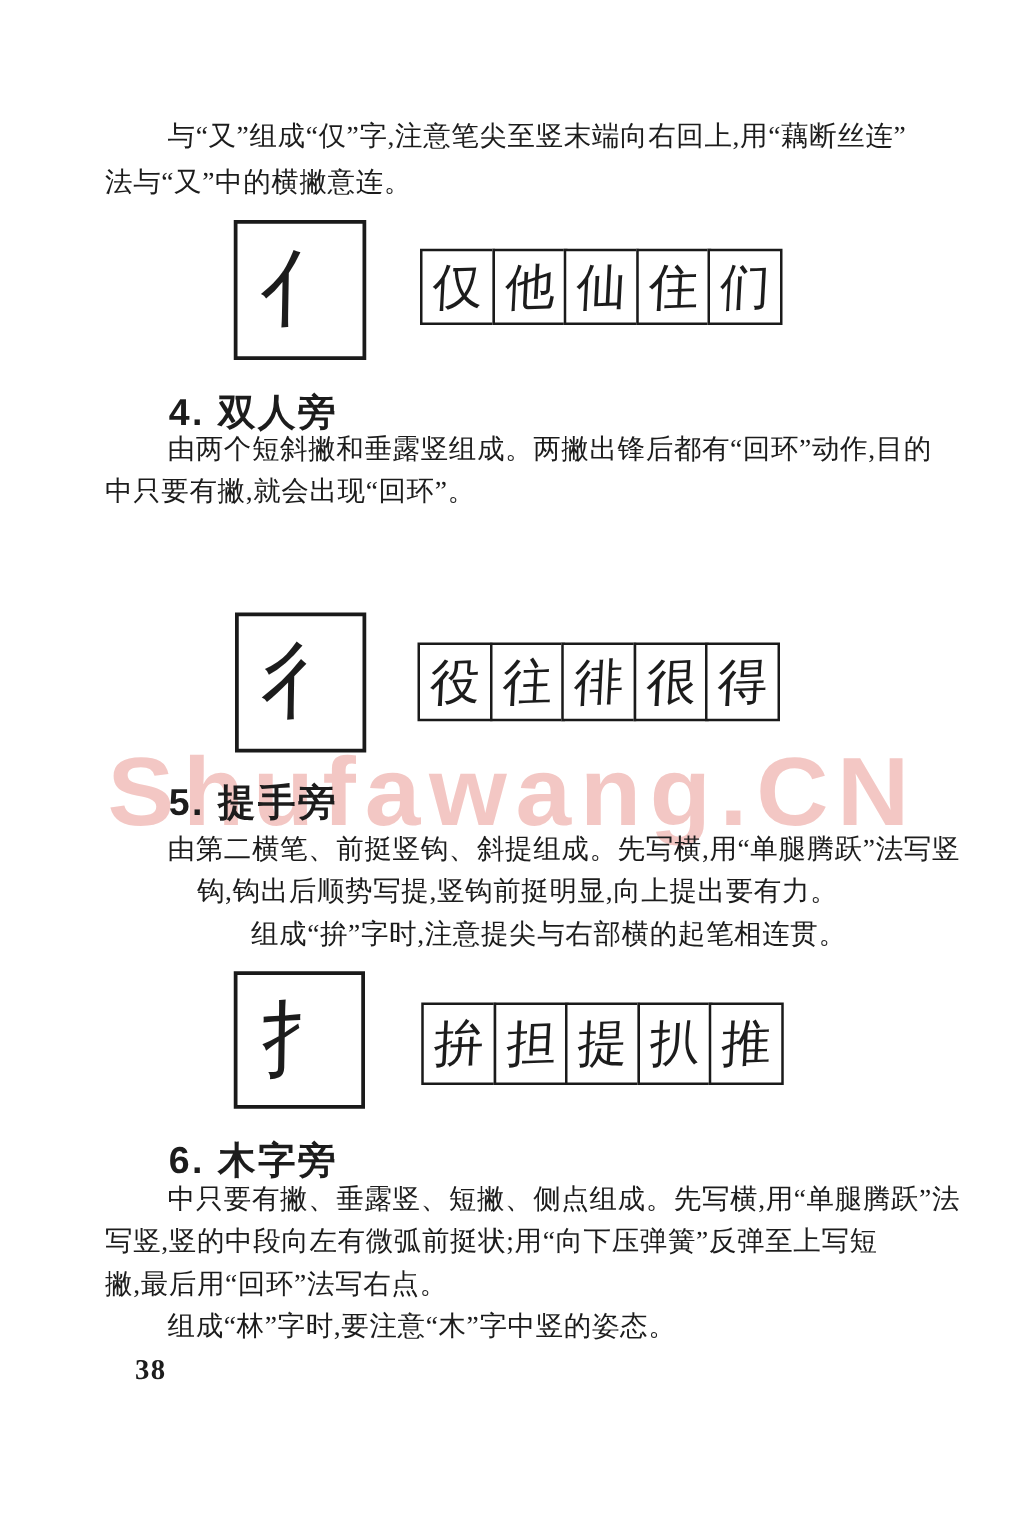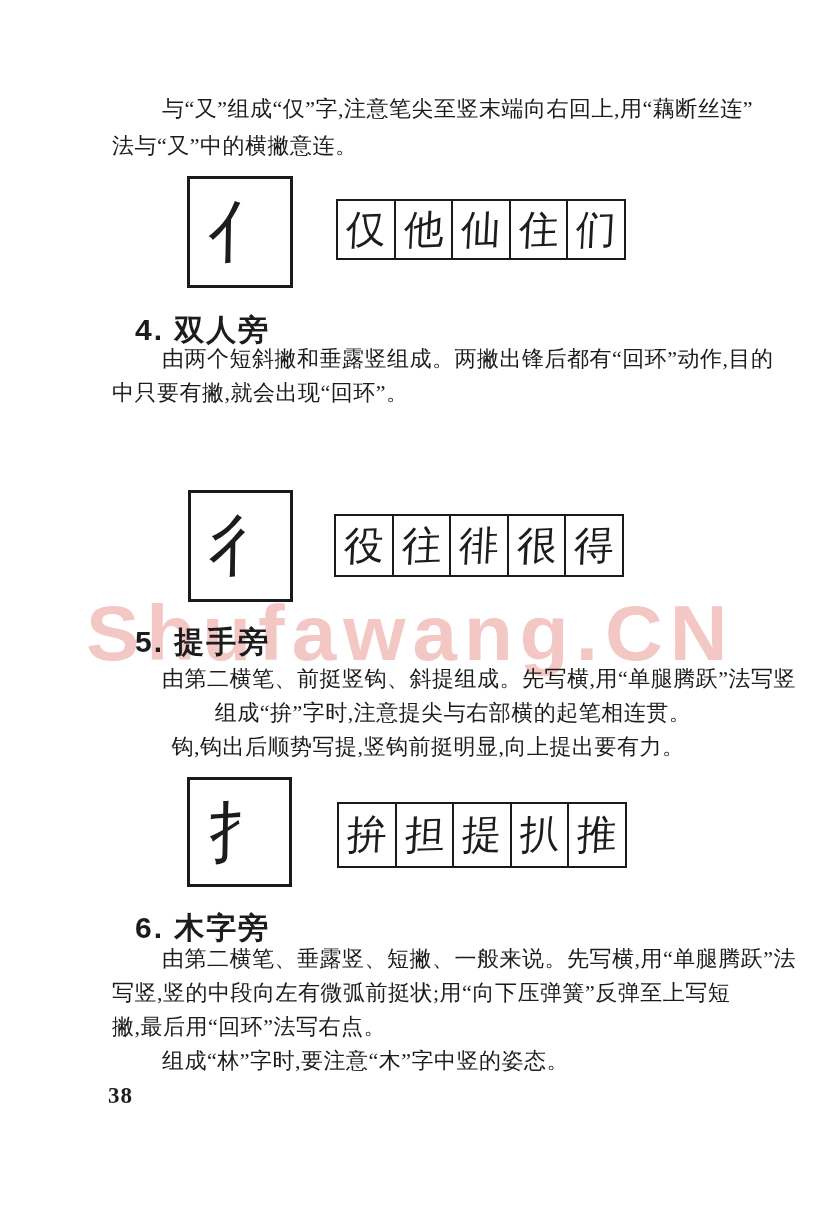--- a/index.html
+++ b/index.html
@@ -35,21 +35,20 @@
     width:660px;
     z-index:2;
   }
   .line {
     display:block;
     height:34px;
     line-height:34px;
     font-size:22px;
     letter-spacing:0.5px;
     white-space:nowrap;
-    margin-left:28px;
   }
   .intro .line { height:37px; line-height:37px; }
   .line.indent { padding-left:50px; }
   .heading {
     position:absolute;
     left:135px;
     z-index:2;
     font-family:"Liberation Sans", sans-serif;
     font-size:30px;
     font-weight:700;
@@ -157,22 +156,22 @@
         <span>很</span>
       </div>
     <div class="cell" style="width:60px;height:63px;">
         <span>得</span>
       </div>
   </div>
 
   <div class="heading" style="top:622px;">5.  提手旁</div>
   <div class="tblock" style="top:662px;text-align:center;">
     <span class="line indent">由第二横笔、前挺竖钩、斜提组成。先写横,用“单腿腾跃”法写竖</span>
+    <span class="line">钩,钩出后顺势写提,竖钩前挺明显,向上提出要有力。</span>
     <span class="line indent">组成“拚”字时,注意提尖与右部横的起笔相连贯。</span>
-    <span class="line">钩,钩出后顺势写提,竖钩前挺明显,向上提出要有力。</span>
   </div>
 
   <div class="radical-box" style="left:187px; top:777px; width:105px; height:110px;">
     <span class="radical-glyph">扌</span>
   </div>
   <div class="cells" style="left:337px; top:802px;">
     <div class="cell" style="width:60px;height:66px;">
         <span>拚</span>
       </div>
     <div class="cell" style="width:60px;height:66px;">
@@ -184,21 +183,21 @@
     <div class="cell" style="width:60px;height:66px;">
         <span>扒</span>
       </div>
     <div class="cell" style="width:60px;height:66px;">
         <span>推</span>
       </div>
   </div>
 
   <div class="heading" style="top:908px;">6.  木字旁</div>
   <div class="tblock" style="top:942px;">
-    <span class="line indent">由第二横笔、垂露竖、短撇、一般来说。先写横,用“单腿腾跃”法</span>
+    <span class="line indent">中只要有撇、垂露竖、短撇、侧点组成。先写横,用“单腿腾跃”法</span>
     <span class="line">写竖,竖的中段向左有微弧前挺状;用“向下压弹簧”反弹至上写短</span>
     <span class="line">撇,最后用“回环”法写右点。</span>
     <span class="line indent">组成“林”字时,要注意“木”字中竖的姿态。</span>
   </div>
 
   <div class="page-number">38</div>
 
 </div>
 
 </body></html>

